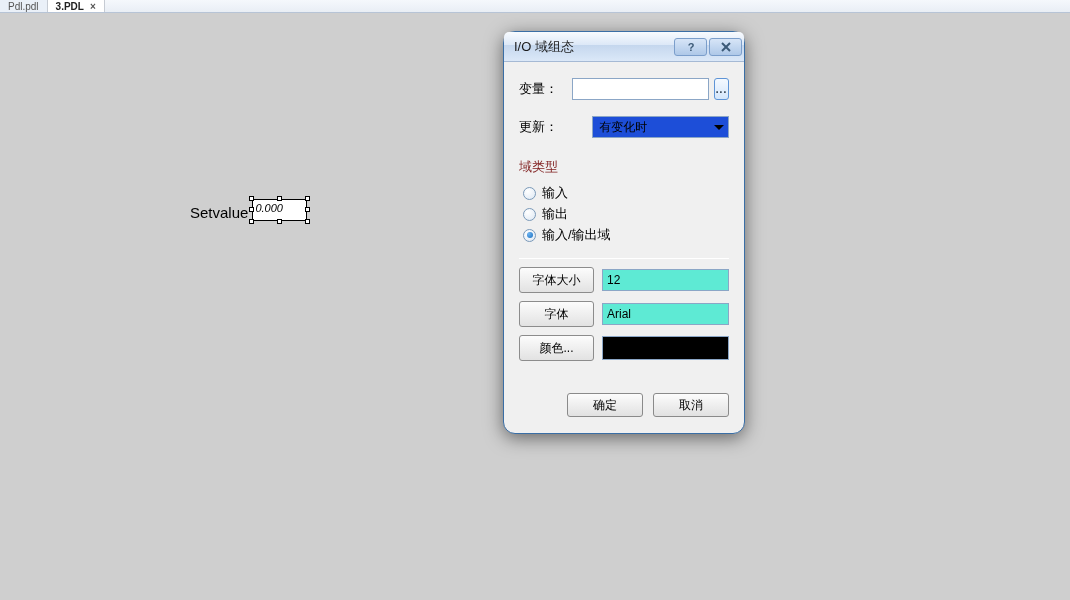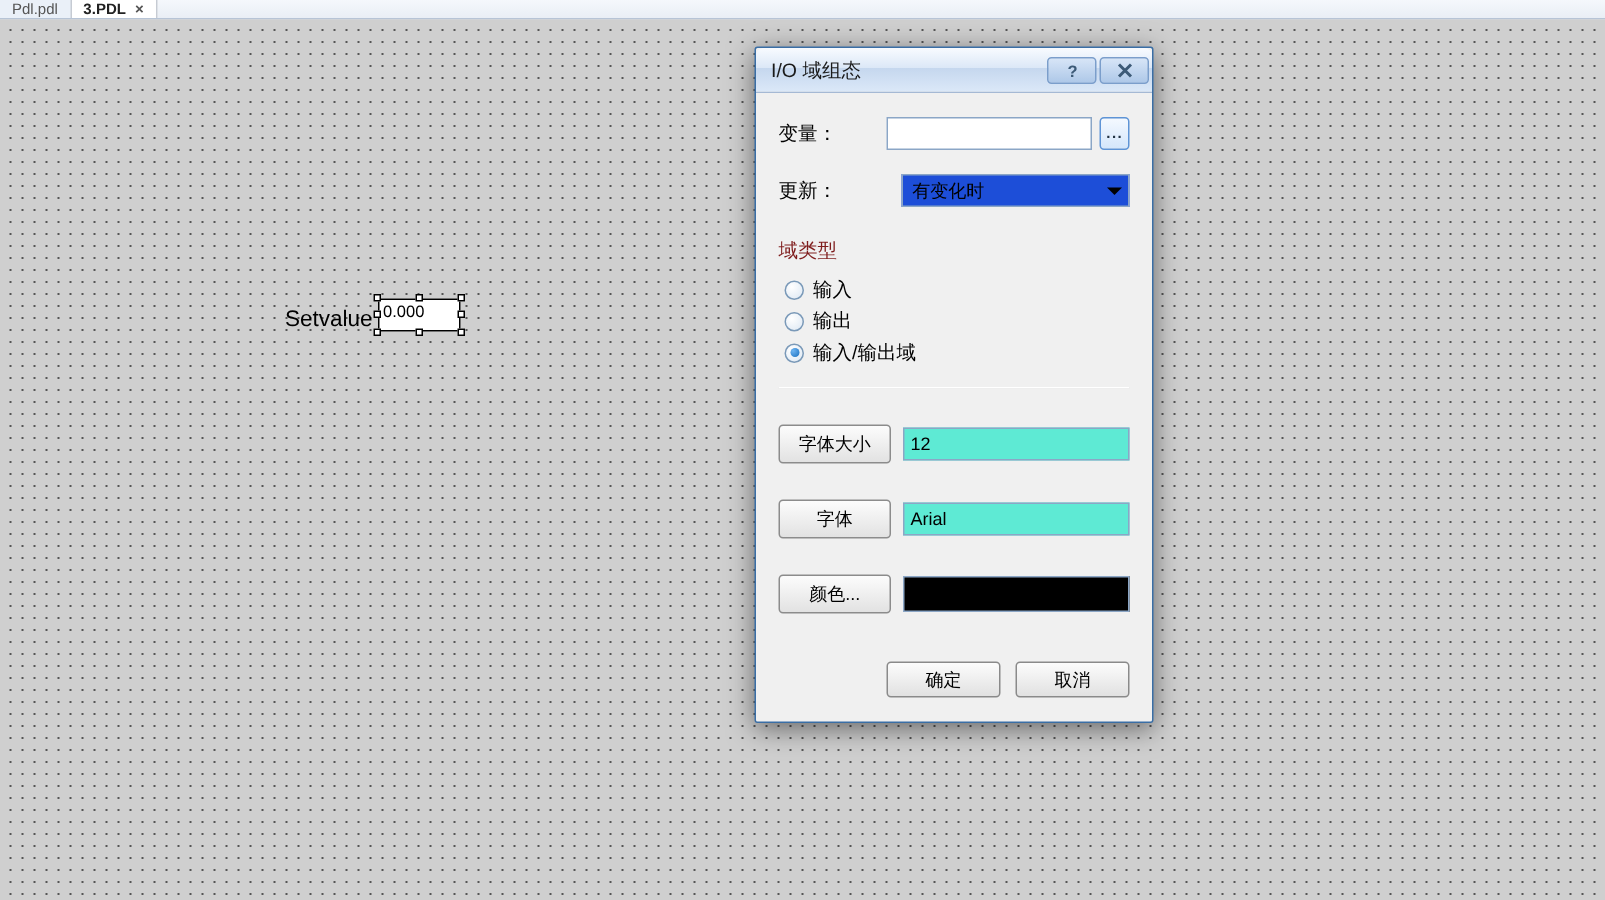--- a/index.html
+++ b/index.html
@@ -64,20 +64,21 @@
     display: flex;
     align-items: flex-end;
   }
   .setvaluelabel {
     font-size: 15px;
     color: #000;
     margin-right: 4px;
   }
   .fieldwrap {
     position: relative;
+    font-style: italic;
   }
   .iofield {
     width: 55px;
     height: 22px;
     background: #fff;
     border: 1px solid #000;
     font-size: 11px;
     color: #000;
     padding: 1px 2px;
     line-height: 14px;
@@ -96,24 +97,24 @@
   .h-mr { right: -3px; top: 50%; margin-top: -3px; }
   .h-bl { left: -3px; bottom: -3px; }
   .h-bc { left: 50%; bottom: -3px; margin-left: -3px; }
   .h-br { right: -3px; bottom: -3px; }
 
   
   .dialog {
     position: absolute;
     left: 503px;
     top: 18px;
-    width: 266px;
+    width: 242px;
     background: #f0f0f0;
     border: 1px solid #3a6ea5;
-    border-radius: 2px;
+    border-radius: 12px;
     box-shadow: 0 4px 18px rgba(0,0,0,0.5);
   }
   .titlebar {
     height: 30px;
     background: linear-gradient(#f8fbff 0%, #dce8f7 45%, #c5d7ee 46%, #dbe8f8 100%);
     border-top-left-radius: 5px;
     border-top-right-radius: 5px;
     border-bottom: 1px solid #a5b9d4;
     display: flex;
     align-items: center;
@@ -225,21 +226,21 @@
     height: 6px;
     border-radius: 50%;
     background: radial-gradient(circle at 30% 30%, #6db4f2, #1a6fbf);
     top: 2.5px;
     left: 2.5px;
   }
 
   .proprow {
     display: flex;
     align-items: center;
-    margin: 24px 0;
+    margin: 8px 0;
   }
   .propbtn {
     width: 75px;
     height: 26px;
     border: 1px solid #8c8c8c;
     border-radius: 3px;
     background: linear-gradient(#fcfcfc, #e2e2e2);
     font-size: 12px;
     display: flex;
     align-items: center;

